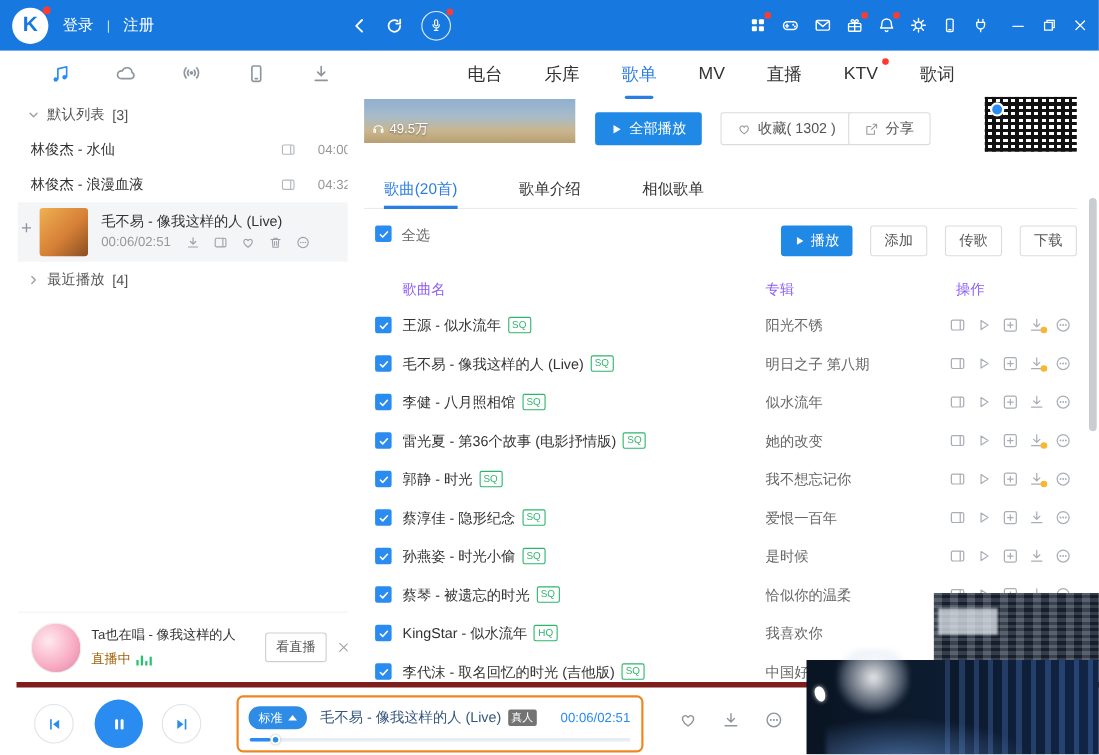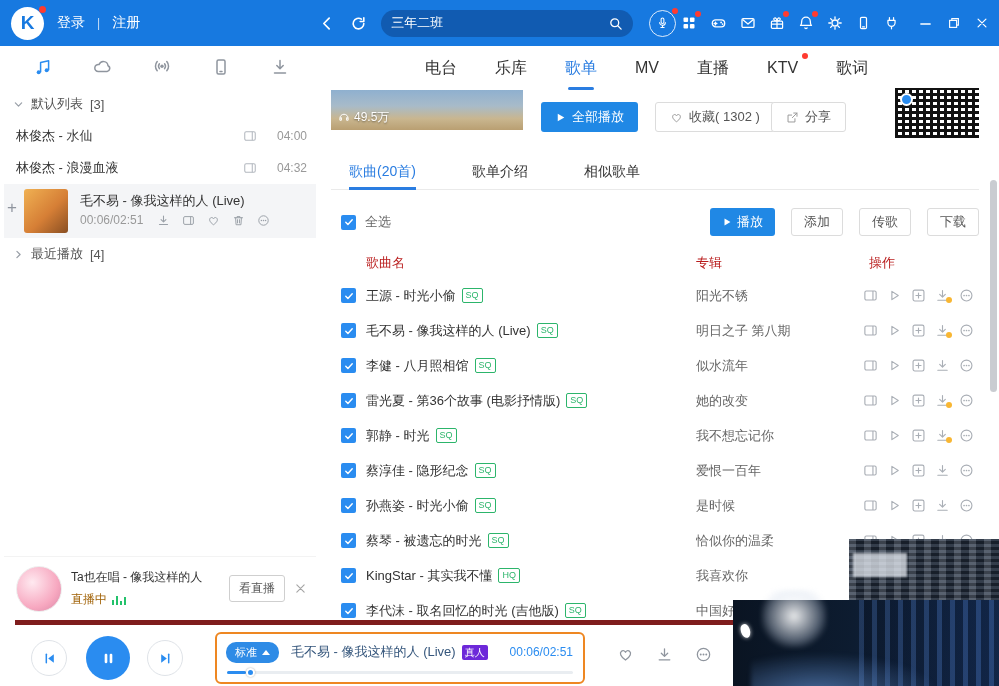--- a/index.html
+++ b/index.html
@@ -20,21 +20,21 @@
 .searchbox{margin-left:14px;width:252px;height:27px;border-radius:14px;background:rgba(6,38,88,.35);display:flex;align-items:center;padding:0 10px}
 .searchbox input{flex:1;background:transparent;border:none;outline:none;color:#fff;font-size:13px;font-family:inherit}
 .micbtn{margin-left:16px;width:27px;height:27px;border-radius:50%;border:1px solid rgba(255,255,255,.85);display:flex;align-items:center;justify-content:center;position:relative;cursor:pointer;flex:none}
 .micbtn .reddot{top:-3px;right:-3px;width:6px;height:6px}
 .right-icons{margin-left:auto;display:flex;align-items:center;gap:13px;padding-right:10px}
 .ri{position:relative;display:flex;cursor:pointer}
 .ri .reddot{top:-4px;right:-4px;width:6px;height:6px}
 .winctl{display:flex;align-items:center;gap:14px;margin-left:6px}
 
 
-.sidebar{position:absolute;left:4px;top:46px;width:316px;bottom:66px;background:#fff;border-right:1px solid #ececec;overflow:hidden}
+.sidebar{position:absolute;left:16px;top:46px;width:316px;bottom:66px;background:#fff;border-right:1px solid #ececec;overflow:hidden}
 .side-tabs{height:42px;display:flex;align-items:center;justify-content:space-around;color:#8f959e;padding:0 10px}
 .st{display:flex;align-items:center;cursor:pointer}
 .st.active{color:#2a8cf0}
 .group-header{height:32px;display:flex;align-items:center;gap:7px;padding-left:9px;color:#555;font-size:13px;cursor:pointer}
 .group-header .cnt{color:#555}
 .chev{color:#9aa0a8;display:flex}
 .side-track{height:32px;display:flex;align-items:center;padding:0 12px;font-size:13px;color:#333;cursor:pointer}
 .side-track .tt{white-space:nowrap;overflow:hidden;max-width:175px}
 .side-track .ic{margin-left:auto;color:#b3b8bf;display:flex}
 .side-track .dur{width:50px;text-align:right;color:#999;font-size:12px}
@@ -73,27 +73,27 @@
 .btn-playall{position:absolute;left:210px;top:12px}
 .btn-fav{position:absolute;left:324px;top:12px}
 .btn-share{position:absolute;left:440px;top:12px}
 .qr{position:absolute;right:0;top:-2px;width:84px;height:50px;background:#fff;overflow:hidden;cursor:pointer}
 .qr .pat{position:absolute;inset:0;background:repeating-linear-gradient(0deg,#111 0 3px,transparent 3px 6px),repeating-linear-gradient(90deg,#111 0 3px,#fff 3px 7px)}
 .qr .logo-dot{position:absolute;left:5px;top:5px;width:13px;height:13px;border-radius:50%;background:#2a8cf0;border:2px solid #fff}
 .tabs{display:flex;gap:56px;height:35px;align-items:stretch;border-bottom:1px solid #eaeaea;padding-left:18px;font-size:14px;color:#333}
 .tab{position:relative;display:flex;align-items:center;cursor:pointer}
 .tab.active{color:#2a7de1}
 .tab.active::after{content:"";position:absolute;left:0;right:0;bottom:-1px;height:3px;background:#2a7de1}
-.toolbar{margin-top:15px;height:34px;display:flex;align-items:center}
+.toolbar{margin-top:15px;height:34px;display:flex;align-items:flex-start}
 .cb{width:15px;height:15px;border-radius:2px;background:#2a8cf0;display:inline-flex;align-items:center;justify-content:center;flex:none;cursor:pointer;color:#fff}
 .toolbar .cb{margin-left:10px}
 .toolbar .lbl{margin-left:9px;font-size:13px;color:#666}
 .tb-actions{margin-left:auto;display:flex;gap:16px}
 .btn.sm{height:28px;padding:0 12px;font-size:13px;gap:5px}
-.thead{position:relative;height:34px;margin-top:5px;font-size:13px;color:#b91c1c}
+.thead{position:relative;height:34px;margin-top:5px;font-size:13px;color:#8b5cf6}
 .thead span{position:absolute;top:10px}
 .th-name{left:35px}.th-album{left:365px}.th-ops{left:538px}
 .song-row{position:relative;height:35px;font-size:13px}
 .song-row .cb{position:absolute;left:10px;top:10px}
 .s-line{position:absolute;left:35px;top:0;height:35px;display:flex;align-items:center;gap:6px;max-width:320px;cursor:pointer}
 .s-name{color:#333;white-space:nowrap;overflow:hidden;max-width:288px}
 .q-badge{border:1px solid #2cb56b;color:#2cb56b;font-size:9px;line-height:1;padding:2px 3px;border-radius:2px;flex:none}
 .s-album{position:absolute;left:365px;top:0;height:35px;display:flex;align-items:center;color:#666;max-width:158px;white-space:nowrap;overflow:hidden;cursor:pointer}
 .s-ops{position:absolute;left:532px;top:0;height:35px;display:flex;align-items:center;gap:9px;color:#a9aeb5}
 .op{position:relative;display:flex;cursor:pointer}
@@ -105,21 +105,21 @@
 .playerbar{position:absolute;left:15px;top:620px;width:999px;height:66px;background:#fff;border-top:5px solid #7f1d1d;z-index:20}
 .pb-btn{position:absolute;border-radius:50%;display:flex;align-items:center;justify-content:center;cursor:pointer}
 .pb-prev{left:16px;top:15px;width:36px;height:36px;border:1px solid #dfe3e8;color:#2a8cf0}
 .pb-play{left:71px;top:11px;width:44px;height:44px;background:#2a8cf0;color:#fff}
 .pb-next{left:132px;top:15px;width:36px;height:36px;border:1px solid #dfe3e8;color:#2a8cf0}
 .pb-box{position:absolute;left:200px;top:7px;width:370px;height:52px;border:2px solid #ee8722;border-radius:6px;background:#fff}
 .pb-quality{position:absolute;left:9px;top:8px;background:#2e8be6;color:#fff;font-size:11px;border-radius:10px;padding:3px 9px;display:flex;align-items:center;gap:5px;cursor:pointer}
 .tri-up{width:0;height:0;border-left:4px solid transparent;border-right:4px solid transparent;border-bottom:5px solid #fff}
 .pb-info{position:absolute;left:74px;top:9px;right:10px;display:flex;align-items:center;gap:6px}
 .pb-title{font-size:13px;color:#35567c;white-space:nowrap;overflow:hidden;max-width:190px}
-.pb-badge{background:#6d28d9;color:#fff;font-size:10px;padding:1px 3px;border-radius:2px;flex:none;line-height:1.3}
+.pb-badge{background:#737373;color:#fff;font-size:10px;padding:1px 3px;border-radius:2px;flex:none;line-height:1.3}
 .pb-time{margin-left:auto;font-size:12px;color:#2a8cf0;flex:none}
 .pb-progress{position:absolute;left:10px;right:10px;bottom:8px;height:3px;background:#e9edf1;border-radius:2px;cursor:pointer}
 .pb-played{position:absolute;left:0;top:0;bottom:0;width:5.5%;background:#2a8cf0;border-radius:2px}
 .pb-knob{position:absolute;left:5.5%;top:-3px;width:9px;height:9px;border-radius:50%;background:#2a8cf0;border:2px solid #fff;box-shadow:0 0 2px rgba(0,0,0,.35)}
 .pb-right{position:absolute;left:602px;top:21px;display:flex;gap:22px;color:#8f959e}
 .pb-right .op{cursor:pointer}
 
 
 .video-overlay{position:absolute;right:0;bottom:0;width:266px;height:147px;z-index:60;overflow:hidden;cursor:pointer}
 .vo-top{position:absolute;right:0;top:0;width:150px;height:62px;background:repeating-linear-gradient(90deg,rgba(170,180,195,.28) 0 7px,rgba(40,50,65,.32) 7px 15px),repeating-linear-gradient(0deg,#39424f 0 3px,#10161f 3px 6px)}
@@ -146,29 +146,20 @@
   <div class="navbtns">
     <span class="tb-icon">
         <svg width="17" height="17" viewBox="0 0 16 16" fill="none" stroke="currentColor" stroke-width="1.6" stroke-linecap="round" stroke-linejoin="round">
           <path d="M10.5 3 L5.5 8 l5 5"></path>
         </svg>
       </span>
     <span class="tb-icon">
         <svg width="17" height="17" viewBox="0 0 16 16" fill="none" stroke="currentColor" stroke-width="1.5" stroke-linecap="round" stroke-linejoin="round">
           <path d="M13 8 A5 5 0 1 1 10.8 3.9"></path>
           <path d="M13 2.6 V6.1 h-3.4"></path>
-        </svg>
-      </span>
-  </div>
-  <div class="searchbox">
-    <input value="三年二班" style="">
-    <span class="tb-icon">
-        <svg width="15" height="15" viewBox="0 0 16 16" fill="none" stroke="currentColor" stroke-width="1.4" stroke-linecap="round">
-          <circle cx="7.2" cy="7.2" r="4.2"></circle>
-          <path d="M10.4 10.4 L14 14"></path>
         </svg>
       </span>
   </div>
   <div class="micbtn">
     <svg width="13" height="14" viewBox="0 0 16 16" fill="none" stroke="currentColor" stroke-width="1.3" stroke-linecap="round">
         <rect x="6.3" y="1.8" width="3.4" height="6.8" rx="1.7"></rect>
         <path d="M4.5 7.3 a3.5 3.5 0 0 0 7 0 M8 10.8 v2.4 M6 13.6 h4"></path>
       </svg>
     <i class="reddot"></i>
   </div>
@@ -467,21 +458,21 @@
     </div>
 
     <div id="song-rows">
   <div class="song-row">
     <span class="cb">
             <svg width="10" height="10" viewBox="0 0 14 14" fill="none" stroke="#fff" stroke-width="2" stroke-linecap="round" stroke-linejoin="round">
               <path d="M2.5 7.5 l3 3 6 -6.5"></path>
             </svg>
           </span>
     <span class="s-line">
-      <span class="s-name">王源 - 时光小偷</span>
+      <span class="s-name">王源 - 似水流年</span>
       <span class="q-badge">SQ</span>
     </span>
     <span class="s-album">阳光不锈</span>
     <span class="s-ops">
       <span class="op">
               <svg width="15" height="15" viewBox="0 0 16 16" fill="none" stroke="currentColor" stroke-width="1.2">
                 <rect x="2" y="3.2" width="12" height="9.6" rx="1.6"></rect>
                 <path d="M10.6 3.2 v9.6"></path>
               </svg>
             </span>
@@ -843,21 +834,21 @@
     </span>
   </div>
 
   <div class="song-row">
     <span class="cb">
             <svg width="10" height="10" viewBox="0 0 14 14" fill="none" stroke="#fff" stroke-width="2" stroke-linecap="round" stroke-linejoin="round">
               <path d="M2.5 7.5 l3 3 6 -6.5"></path>
             </svg>
           </span>
     <span class="s-line">
-      <span class="s-name">KingStar - 其实我不懂</span>
+      <span class="s-name">KingStar - 似水流年</span>
       <span class="q-badge">HQ</span>
     </span>
     <span class="s-album">我喜欢你</span>
     <span class="s-ops">
       <span class="op">
               <svg width="15" height="15" viewBox="0 0 16 16" fill="none" stroke="currentColor" stroke-width="1.2">
                 <rect x="2" y="3.2" width="12" height="9.6" rx="1.6"></rect>
                 <path d="M10.6 3.2 v9.6"></path>
               </svg>
             </span>

